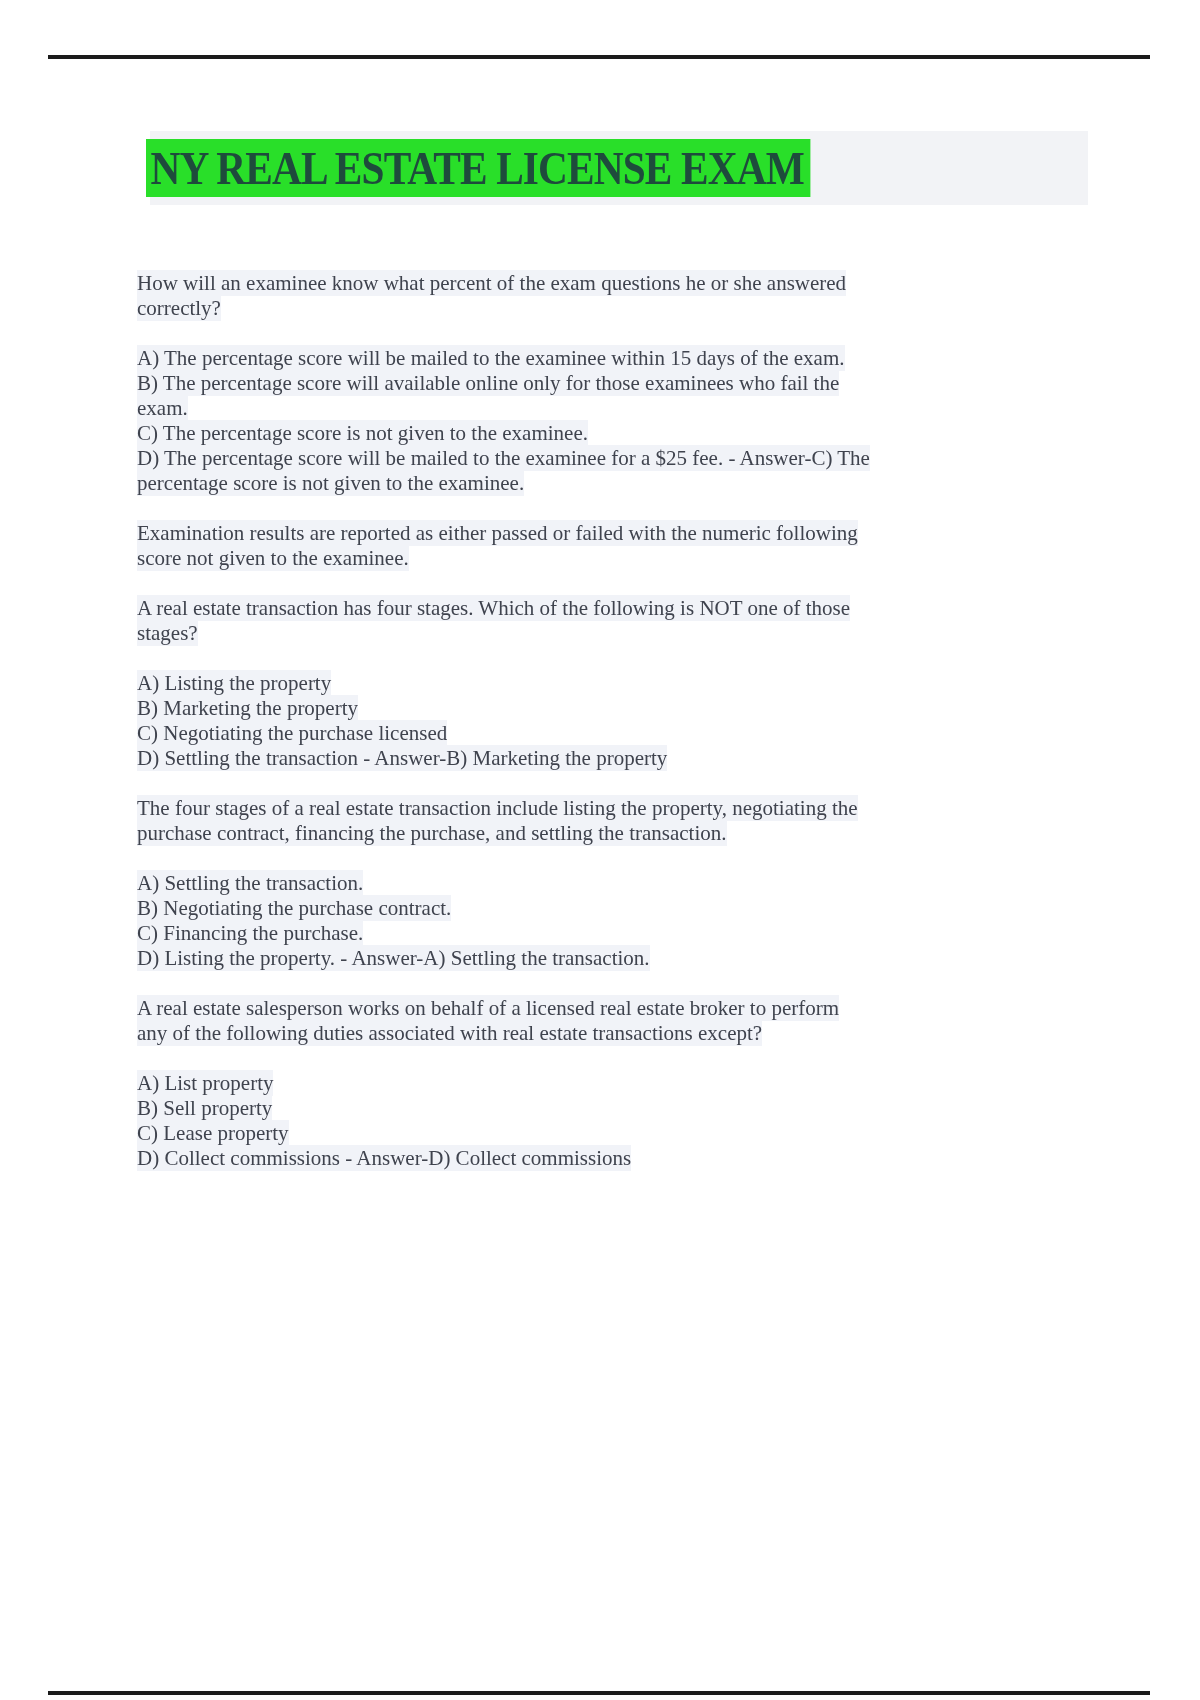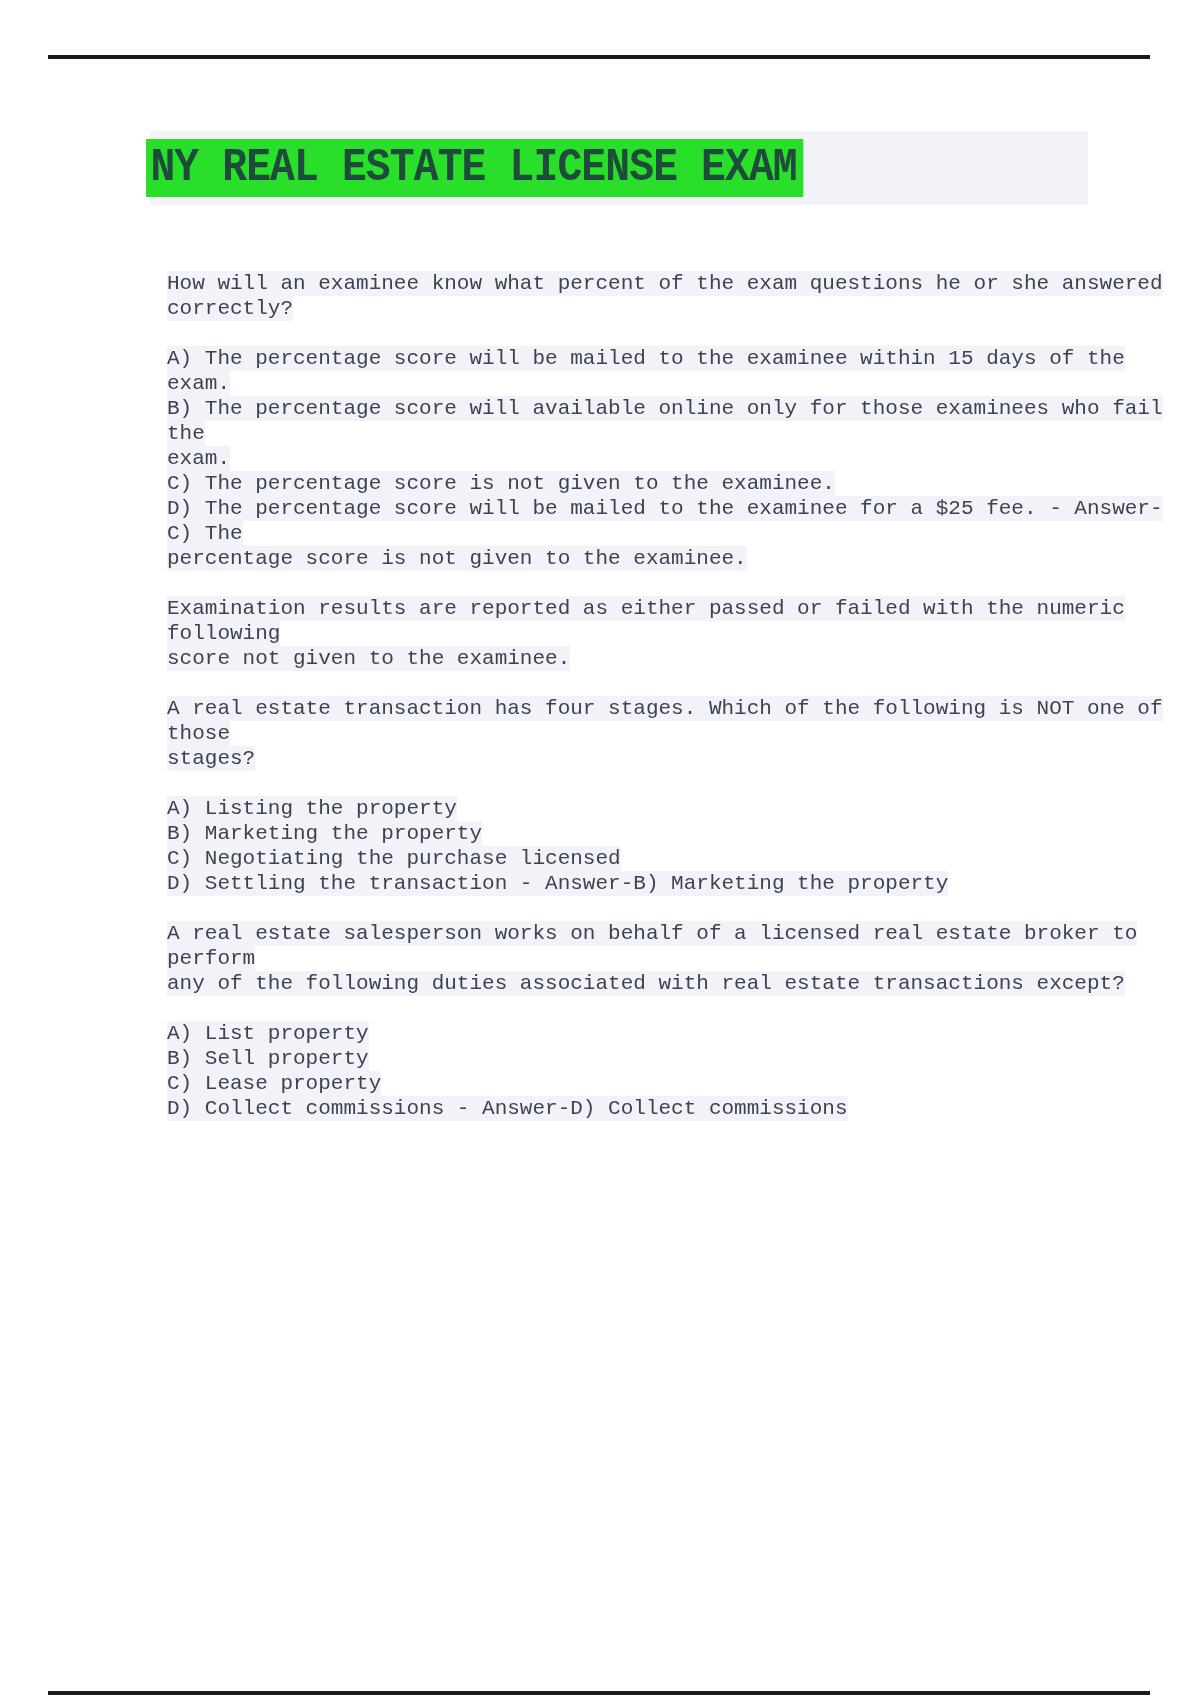--- a/index.html
+++ b/index.html
@@ -2,21 +2,21 @@
 <html><head>
 <meta charset="utf-8">
 <style>
   html, body { margin: 0; padding: 0; background: #ffffff; }
   .page {
     position: relative;
     width: 1200px;
     height: 1700px;
     background: #ffffff;
     overflow: hidden;
-    font-family: Liberation Mono, monospace;
+    font-family: Liberation Serif, serif;
   }
   .rule {
     position: absolute;
     left: 48px;
     width: 1102px;
     height: 4px;
     background: #1b1b1b;
   }
   .rule-top { top: 55px; }
   .rule-bottom { top: 1691px; }
@@ -51,21 +51,20 @@
   }
 
   .body-text {
     position: absolute;
     left: 137px;
     top: 271px;
     width: 1010px;
     color: #3f434e;
     font-size: 21px;
     line-height: 25px;
-    margin-left: 30px;
   }
   .body-text p {
     margin: 0 0 25px 0;
     white-space: pre-line;
   }
   .body-text p span.linehl {
     background: #f1f3f8;
     padding: 1px 0;
     box-decoration-break: clone;
     -webkit-box-decoration-break: clone;
@@ -96,20 +95,26 @@
 D) The percentage score will be mailed to the examinee for a $25 fee. - Answer-C) The
 percentage score is not given to the examinee.</span></p>
     <p><span class="linehl">Examination results are reported as either passed or failed with the numeric following
 score not given to the examinee.</span></p>
     <p><span class="linehl">A real estate transaction has four stages. Which of the following is NOT one of those
 stages?</span></p>
     <p><span class="linehl">A) Listing the property
 B) Marketing the property
 C) Negotiating the purchase licensed
 D) Settling the transaction - Answer-B) Marketing the property</span></p>
+    <p><span class="linehl">The four stages of a real estate transaction include listing the property, negotiating the
+purchase contract, financing the purchase, and settling the transaction.</span></p>
+    <p><span class="linehl">A) Settling the transaction.
+B) Negotiating the purchase contract.
+C) Financing the purchase.
+D) Listing the property. - Answer-A) Settling the transaction.</span></p>
     <p><span class="linehl">A real estate salesperson works on behalf of a licensed real estate broker to perform
 any of the following duties associated with real estate transactions except?</span></p>
     <p><span class="linehl">A) List property
 B) Sell property
 C) Lease property
 D) Collect commissions - Answer-D) Collect commissions</span></p>
   </div>
 
   <div class="rule rule-bottom"></div>
 

